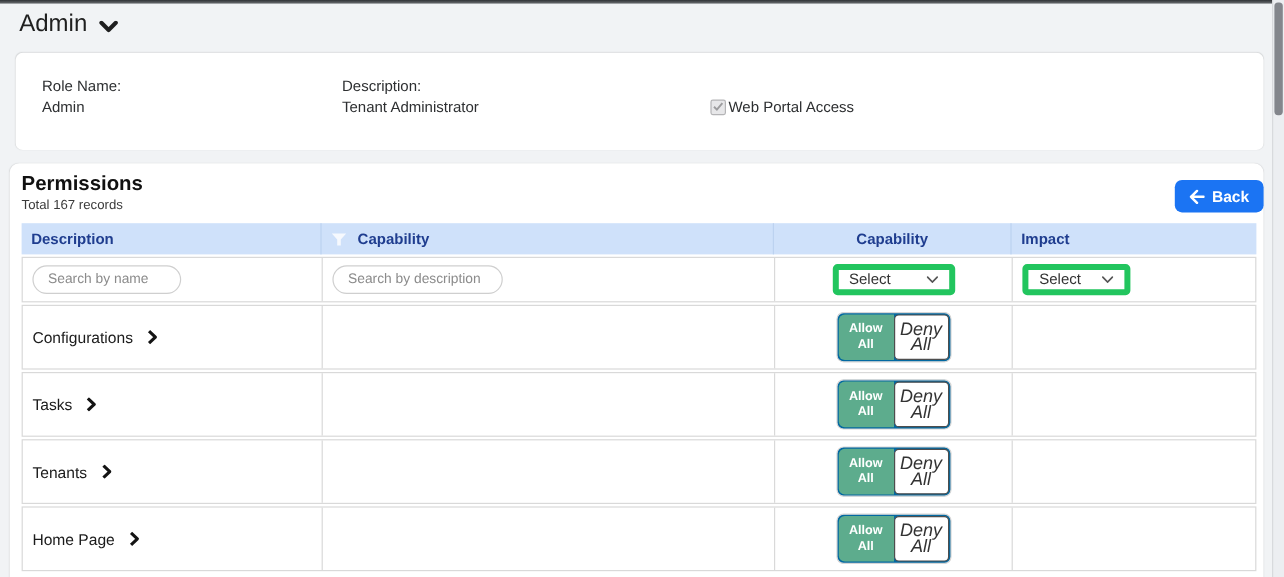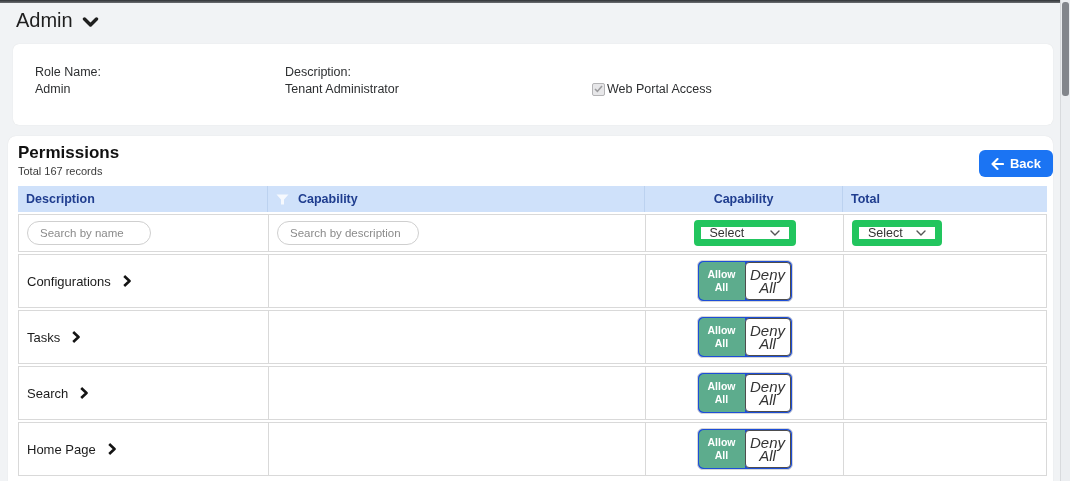--- a/index.html
+++ b/index.html
@@ -53,30 +53,30 @@
   .boxrow .cell:last-child { border-right:none; }
   .filter-row { margin-top:2px; height:38px; }
   .data-row { margin-top:2px; height:54px; }
 
   .search-pill { height:24px; border:1px solid #cfcfcf; border-radius:12px;
     padding:0 12px; font-size:11.5px; color:#333; outline:none; width:124px;
     font-family:"Liberation Sans", sans-serif; background:#fff; }
   .search-pill::placeholder { color:#8b8b8b; }
   .search-pill.desc { width:142px; }
 
-  .fake-select { height:26px; border:7px solid #22c55e; border-radius:4px;
+  .fake-select { height:26px; border:5px solid #22c55e; border-radius:4px;
     background:#fff; display:flex; align-items:center;
     justify-content:space-between; padding:0 9px; font-size:12.5px;
     color:#333; width:102px; cursor:pointer;text-align:center; }
   .fake-select.impact { width:90px; }
 
   .cap-name { font-size:13px; color:#1b1b1b; display:flex; align-items:center; gap:12px; }
 
   .btn-group { display:flex; align-items:center; border:1px solid #d6d6d6;
-    border-radius:6px; padding:1px; background:#1d4ed8; }
+    border-radius:6px; padding:1px; background:#0369a1; }
   .allow-btn { width:46px; height:38px; background:#5dac8d; color:#fff;
     border:none; border-radius:5px 0 0 5px; font-size:10.5px; font-weight:bold;
     line-height:13px; cursor:pointer; font-family:"Liberation Sans", sans-serif; }
   .deny-btn { width:46px; height:38px; background:#fff; color:#333;
     border:1px solid #4d4d4d; border-radius:4px; font-size:15px;
     line-height:13px; cursor:pointer; font-family:"Liberation Sans", sans-serif;font-style:italic; }
 
   .scrollbar { position:absolute; top:0; right:0; width:10px; height:481px;
     background:#eceef1; border-left:1px solid #d8dadd; }
   .scroll-thumb { position:absolute; top:2px; left:1px; width:7px; height:94px;
@@ -138,21 +138,21 @@
           <svg width="13" height="11" viewBox="0 0 13 11">
               <path d="M0.5 0.5 H12.5 L8 5.6 V10.5 L5 10.5 V5.6 Z" fill="#f6f9fe"></path>
             </svg>
         </span>
         <span>Capability</span>
       </div>
       <div class="cell center">
         <span>Capability</span>
       </div>
       <div class="cell">
-        <span>Total</span>
+        <span>Impact</span>
       </div>
     </div>
 
     <div class="trow boxrow filter-row">
       <div class="cell">
         <input class="search-pill" type="text" placeholder="Search by name" style="">
       </div>
       <div class="cell">
         <input class="search-pill desc" type="text" placeholder="Search by description" style="">
       </div>
@@ -228,21 +228,21 @@
             <span>All</span>
           </button>
         </div>
       </div>
       <div class="cell"></div>
     </div>
 
     <div class="trow boxrow data-row">
       <div class="cell">
         <span class="cap-name">
-          <span>Search</span>
+          <span>Tenants</span>
           <span style="display:inline-flex;">
             <svg width="8" height="12" viewBox="0 0 8 12">
                 <path d="M1.2 1 L6.5 6 L1.2 11" fill="none" stroke="#141414" stroke-width="2.6" stroke-linejoin="round"></path>
               </svg>
           </span>
         </span>
       </div>
       <div class="cell"></div>
       <div class="cell center">
         <div class="btn-group">

